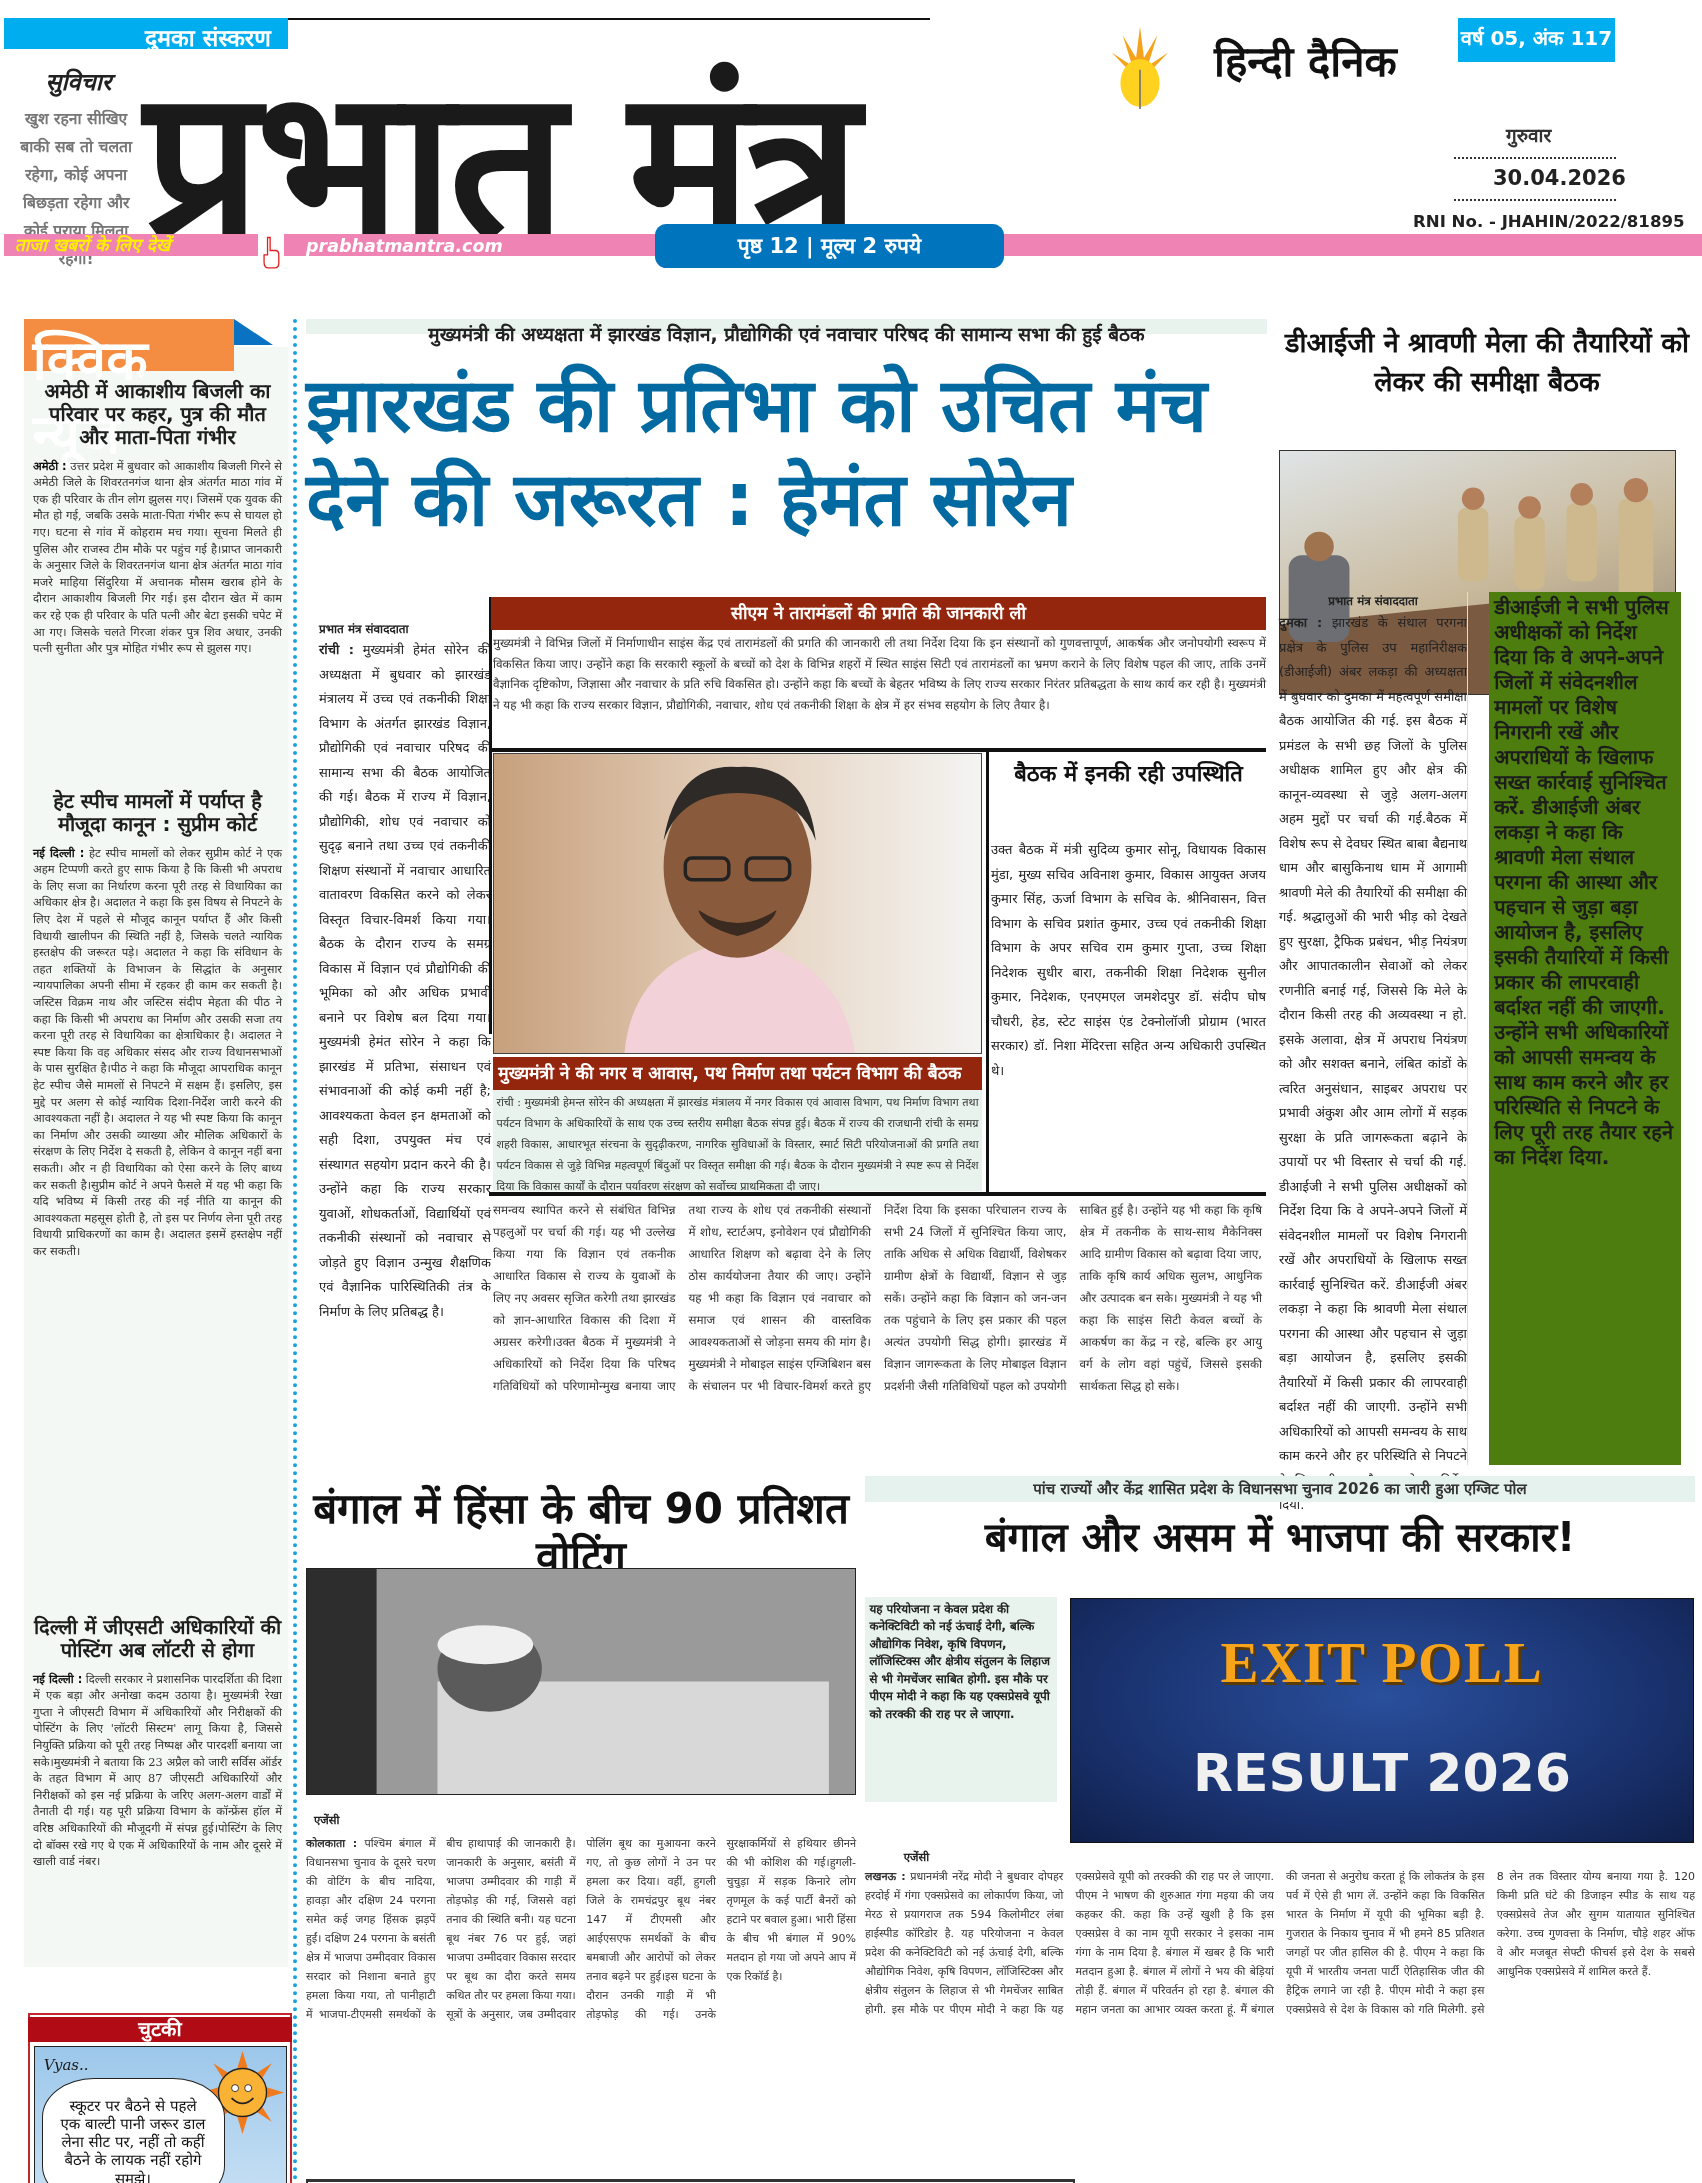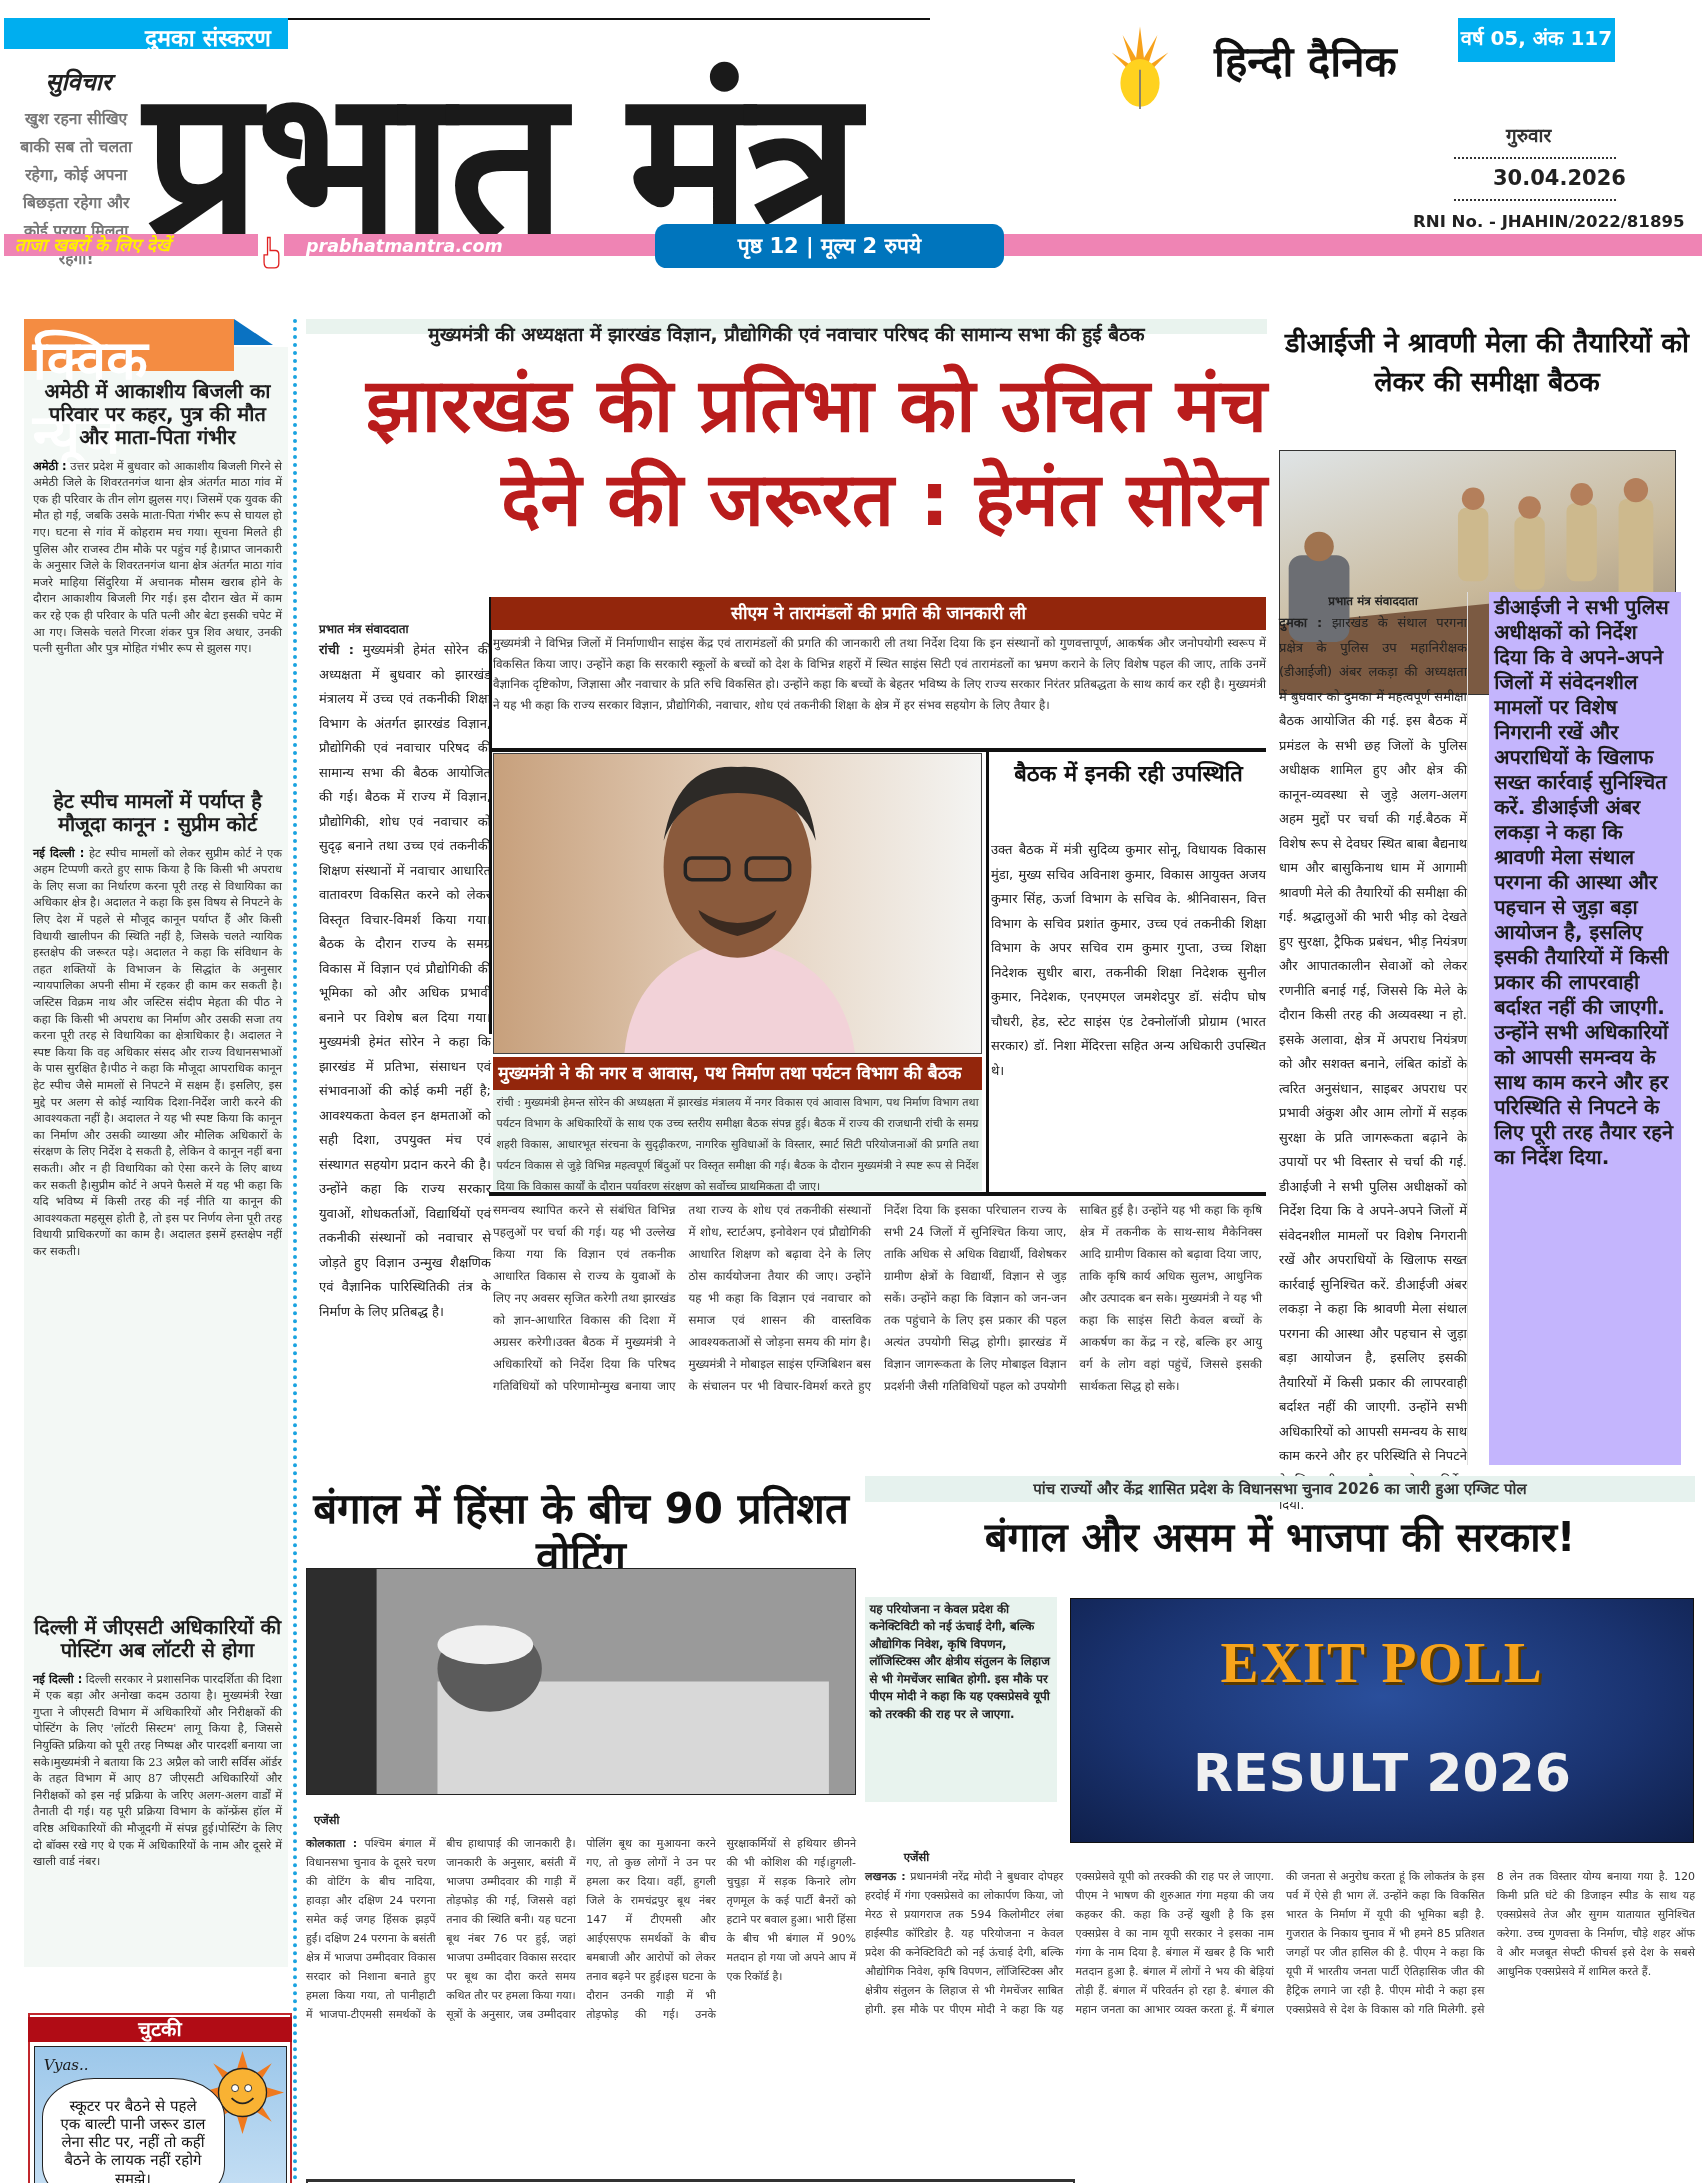--- a/index.html
+++ b/index.html
@@ -43,42 +43,42 @@
   .lbody { font-size: 11.4px; line-height: 16.6px; text-align: justify; color: #333; font-family: "DejaVu Serif", serif; }
   .lbody b { font-family: "DejaVu Sans", sans-serif; color: #111; }
 
   #chutki-box { left: 28px; top: 2013px; width: 264px; height: 467px; border: 2.2px solid #c1272d; background: #fff; }
   #chutki-head { left: 28px; top: 2017px; width: 264px; height: 25px; background: #b10c15; color:#fff; font-size: 20px; font-weight:bold; text-align:center; line-height: 25px; }
   #cartoon { left: 34px; top: 2046px; width: 253px; height: 431px; background: linear-gradient(#9cc7ea 0%, #dfeefa 55%, #e9e9e9 100%); border: 1.3px solid #222; overflow:hidden; }
 
   
   #kicker { left: 306px; top: 319px; width: 961px; height: 15px; background: #e9f3ee; }
   #kicker span { display:block; text-align:center; font-size: 19px; font-weight:bold; line-height:31px; color:#222; }
-  #lead-h1 { left: 306px; top: 358px; width: 961px; text-align:right; font-size: 74px; line-height: 94px; font-weight:bold; color:#b91c1c; }
+  #lead-h1 { left: 306px; top: 358px; width: 961px; text-align:left; font-size: 74px; line-height: 94px; font-weight:bold; color:#0369a1; }
   #byline-1 { left: 319px; top: 620px; width: 157px; font-size: 11.8px; font-weight:bold; color:#222; }
   #lead-col1 { left: 319px; top: 638px; width: 172px; }
   #cm-box-head { left: 491px; top: 597px; width: 775px; height: 33px; background: #93260c; color:#fff; font-size: 17.5px; font-weight:bold; text-align:center; line-height:33px; }
   #cm-box-text { left: 493px; top: 633px; width: 773px; font-size: 11.8px; line-height: 20.5px; color:#333; text-align: justify; }
   #lead-box-border { left: 489px; top: 597px; width: 2.6px; height: 437px; background:#111; }
   #lead-topline { left: 489px; top: 748px; width: 777px; height: 4.4px; background: #111; }
   #cm-photo { left: 493px; top: 753px; width: 489px; height: 301px; background: linear-gradient(90deg, #c7a07c 0%, #e4d0bc 50%, #f4f4f2 100%); border: 1.3px solid #444; overflow: hidden; }
   #cm-photo-sep { left: 986px; top: 752px; width: 2.6px; height: 441px; background:#111; }
   #present-head { left: 991px; top: 760px; width: 275px; text-align:center; font-size: 22px; line-height: 27px; font-weight:bold; color:#111; }
   #present-text { left: 991px; top: 838px; width: 275px; }
   #meet-head { left: 493px; top: 1057px; width: 489px; height: 44px; background:#93260c; color:#fff; font-size: 17.5px; font-weight:bold; line-height: 33px; padding-left: 5.2px; }
   #meet-text { left: 493px; top: 1090px; width: 489px; height: 101px; background: #e9f3ee; font-size: 11px; line-height: 21px; color:#333; padding: 1.7px 3.5px; text-align: justify; }
   #lead-bottomline { left: 489px; top: 1192px; width: 777px; height: 4.4px; background:#111; }
   #lead-cont { left: 493px; top: 1199px; width: 769px; height: 271px; column-count: 4; column-gap: 13px; font-size: 11.8px; line-height: 22px; color:#333; text-align: justify; }
 
   
   #dig-h { left: 1273px; top: 323px; width: 428px; text-align:center; font-size: 27px; line-height: 39px; font-weight:bold; color:#111; }
   #dig-photo { left: 1279px; top: 450px; width: 397px; height: 245px; background: linear-gradient(160deg, #dfe4e6 0%, #c8b89a 55%, #8f8475 100%); border: 1.3px solid #333; overflow:hidden; }
   #dig-byline { left: 1279px; top: 592px; width: 188px; font-size: 11.8px; font-weight: bold; color:#222; text-align:center; }
   #dig-text { left: 1279px; top: 611px; width: 188px; }
-  #dig-pull { left: 1489px; top: 592px; width: 192px; height: 873px; background: #c4b5fd; padding: 2.6px 5.2px; font-size: 20px; line-height: 25px; font-weight: bold; color:#1c1c1c; }
+  #dig-pull { left: 1489px; top: 592px; width: 192px; height: 873px; background: #4d7c0f; padding: 2.6px 5.2px; font-size: 20px; line-height: 25px; font-weight: bold; color:#1c1c1c; }
   #right-vline { left: 1467px; top: 592px; width: 0.9px; height: 873px; background: #ddd; }
 
   
   #bengal-h { left: 306px; top: 1485px; width: 550px; text-align:center; font-size: 42px; line-height: 48px; font-weight: bold; color:#111; }
   #bengal-photo { left: 306px; top: 1568px; width: 550px; height: 227px; background: linear-gradient(90deg, #555 0%, #bbb 35%, #ddd 60%, #888 100%); filter: grayscale(1); border: 1.3px solid #222; overflow:hidden; }
   #bengal-byline { left: 314px; top: 1812px; font-size: 11.4px; font-weight:bold; color:#222; }
   #bengal-text { left: 306px; top: 1834px; width: 550px; height: 341px; column-count: 4; column-gap: 10.5px; font-size: 11px; line-height: 19px; color:#333; text-align: justify; }
 
   #exit-kicker { left: 865px; top: 1476px; width: 830px; height: 26px; background: #e6f2ee; text-align:center; font-size: 15px; line-height: 26px; font-weight:bold; color:#333; }
   #exit-h { left: 865px; top: 1511px; width: 830px; text-align:center; font-size: 40px; line-height: 52px; font-weight:bold; color:#111; }

